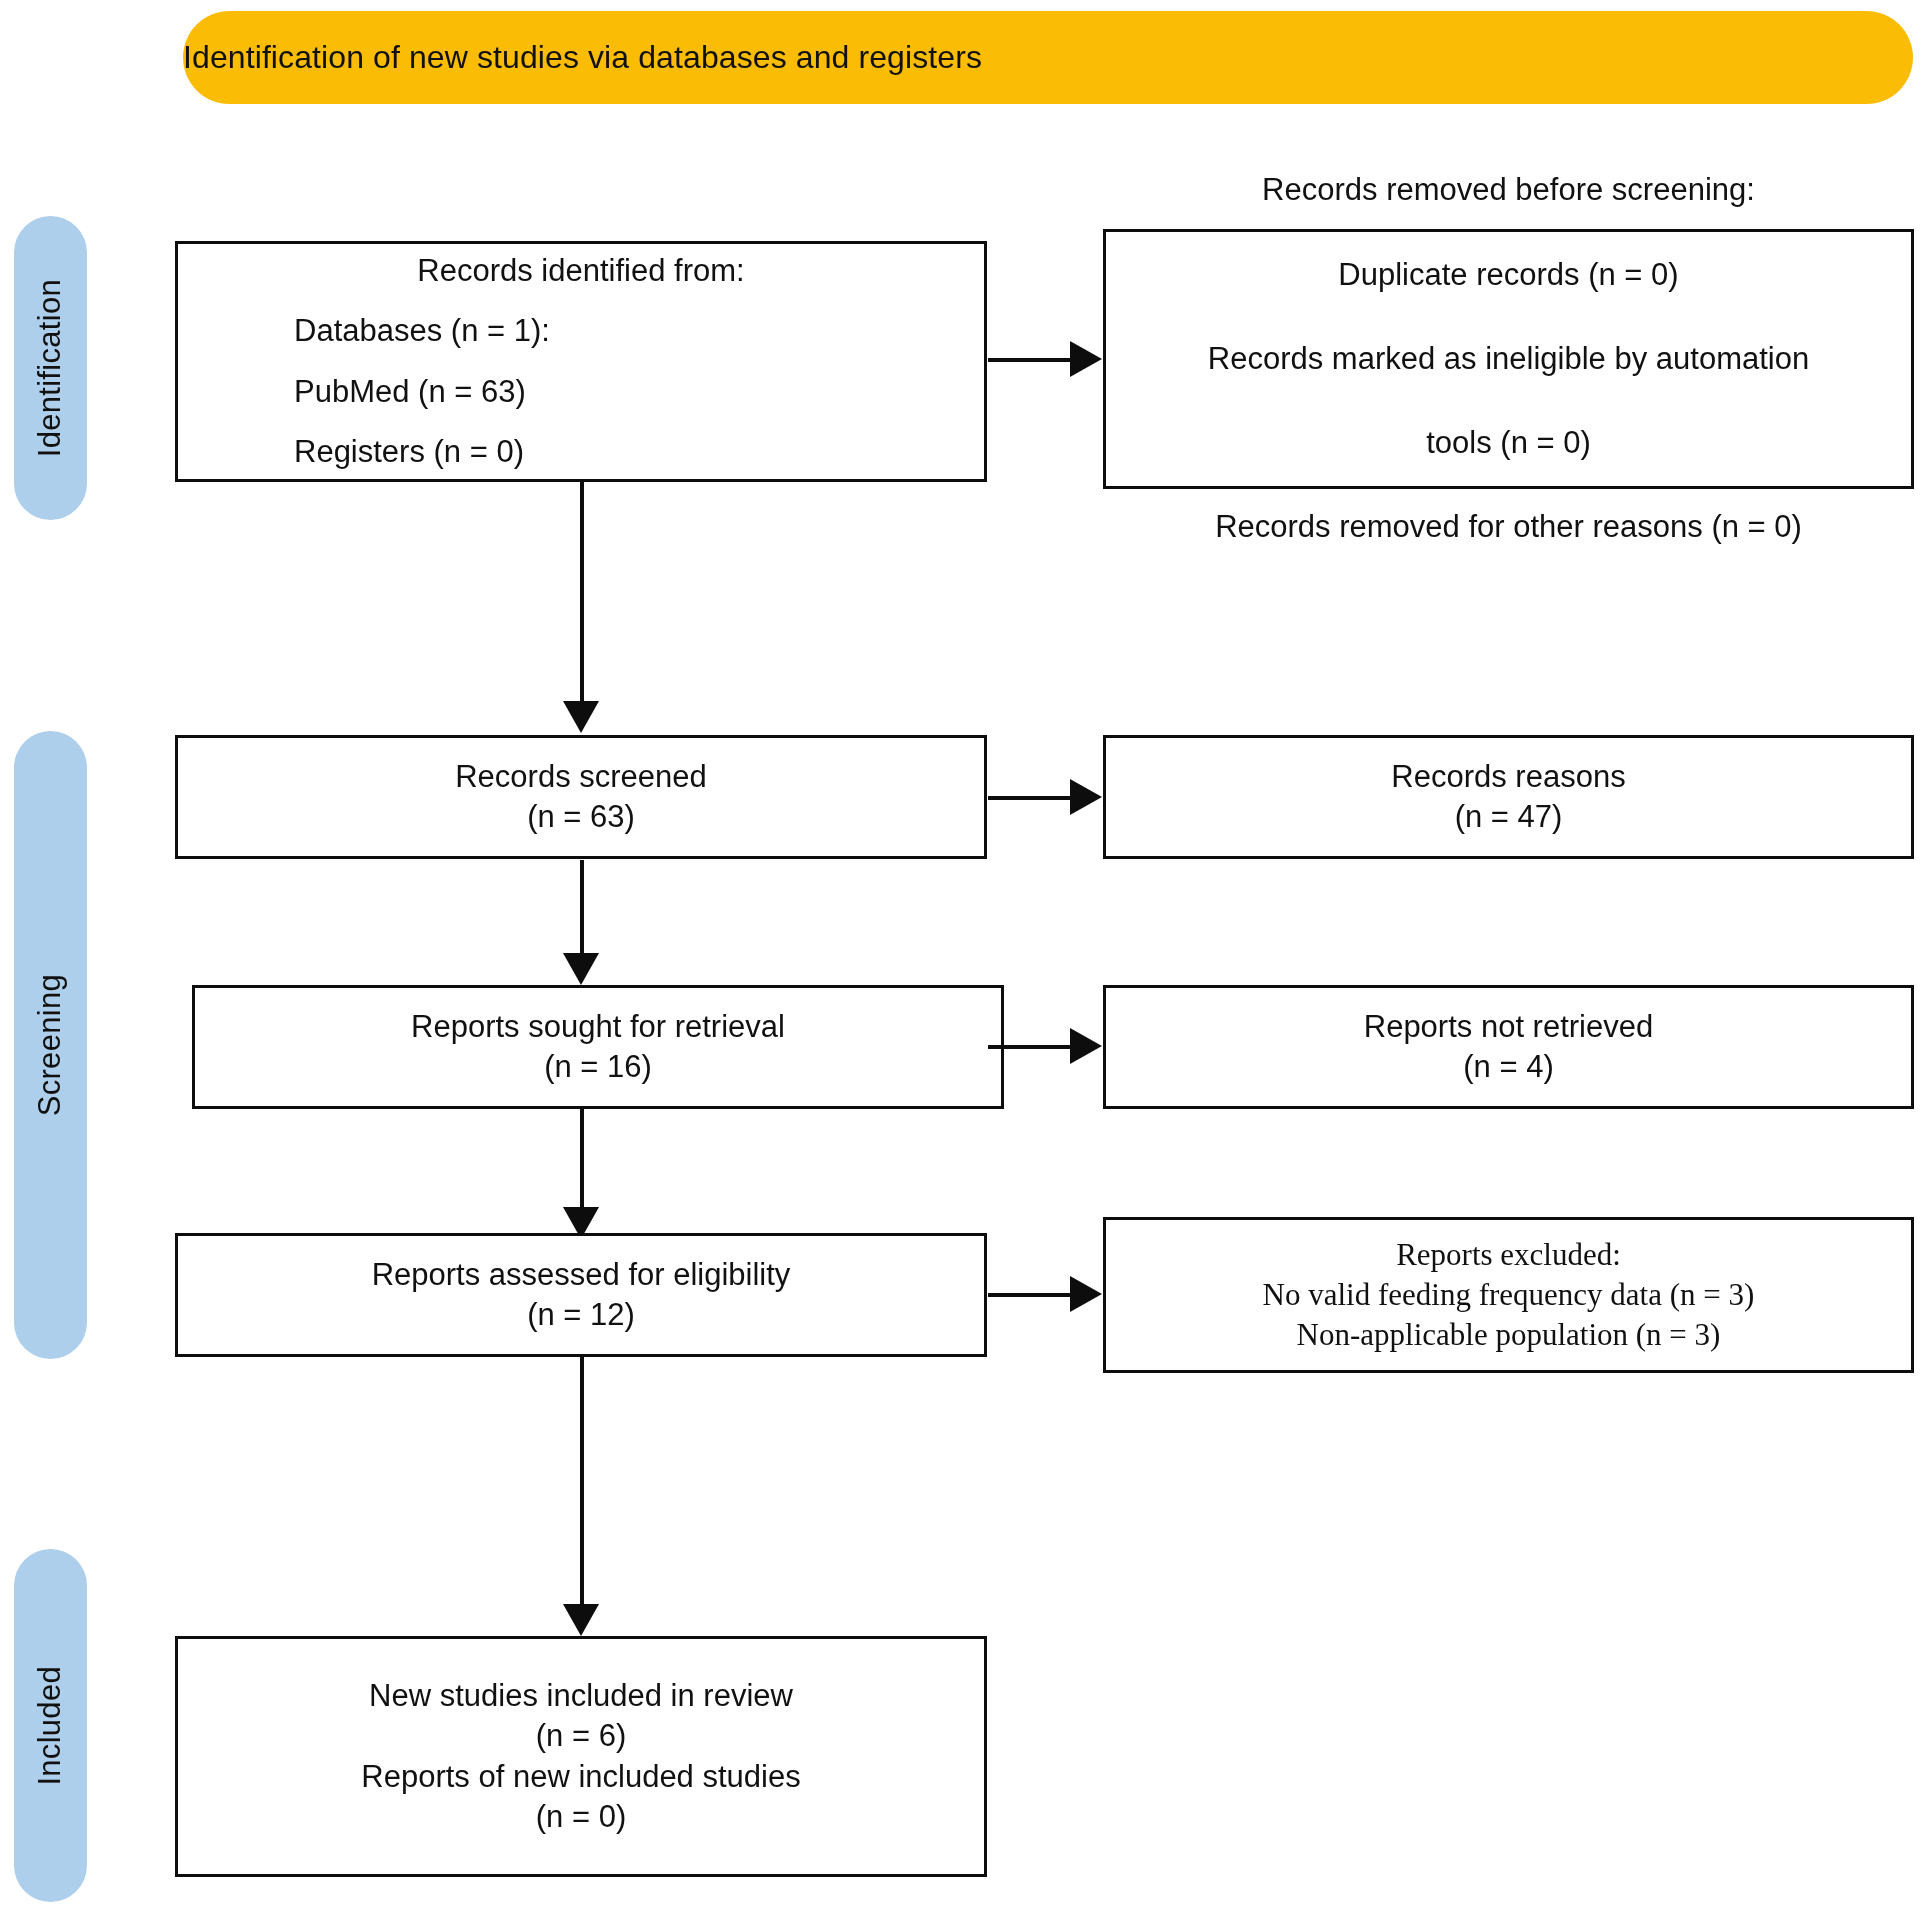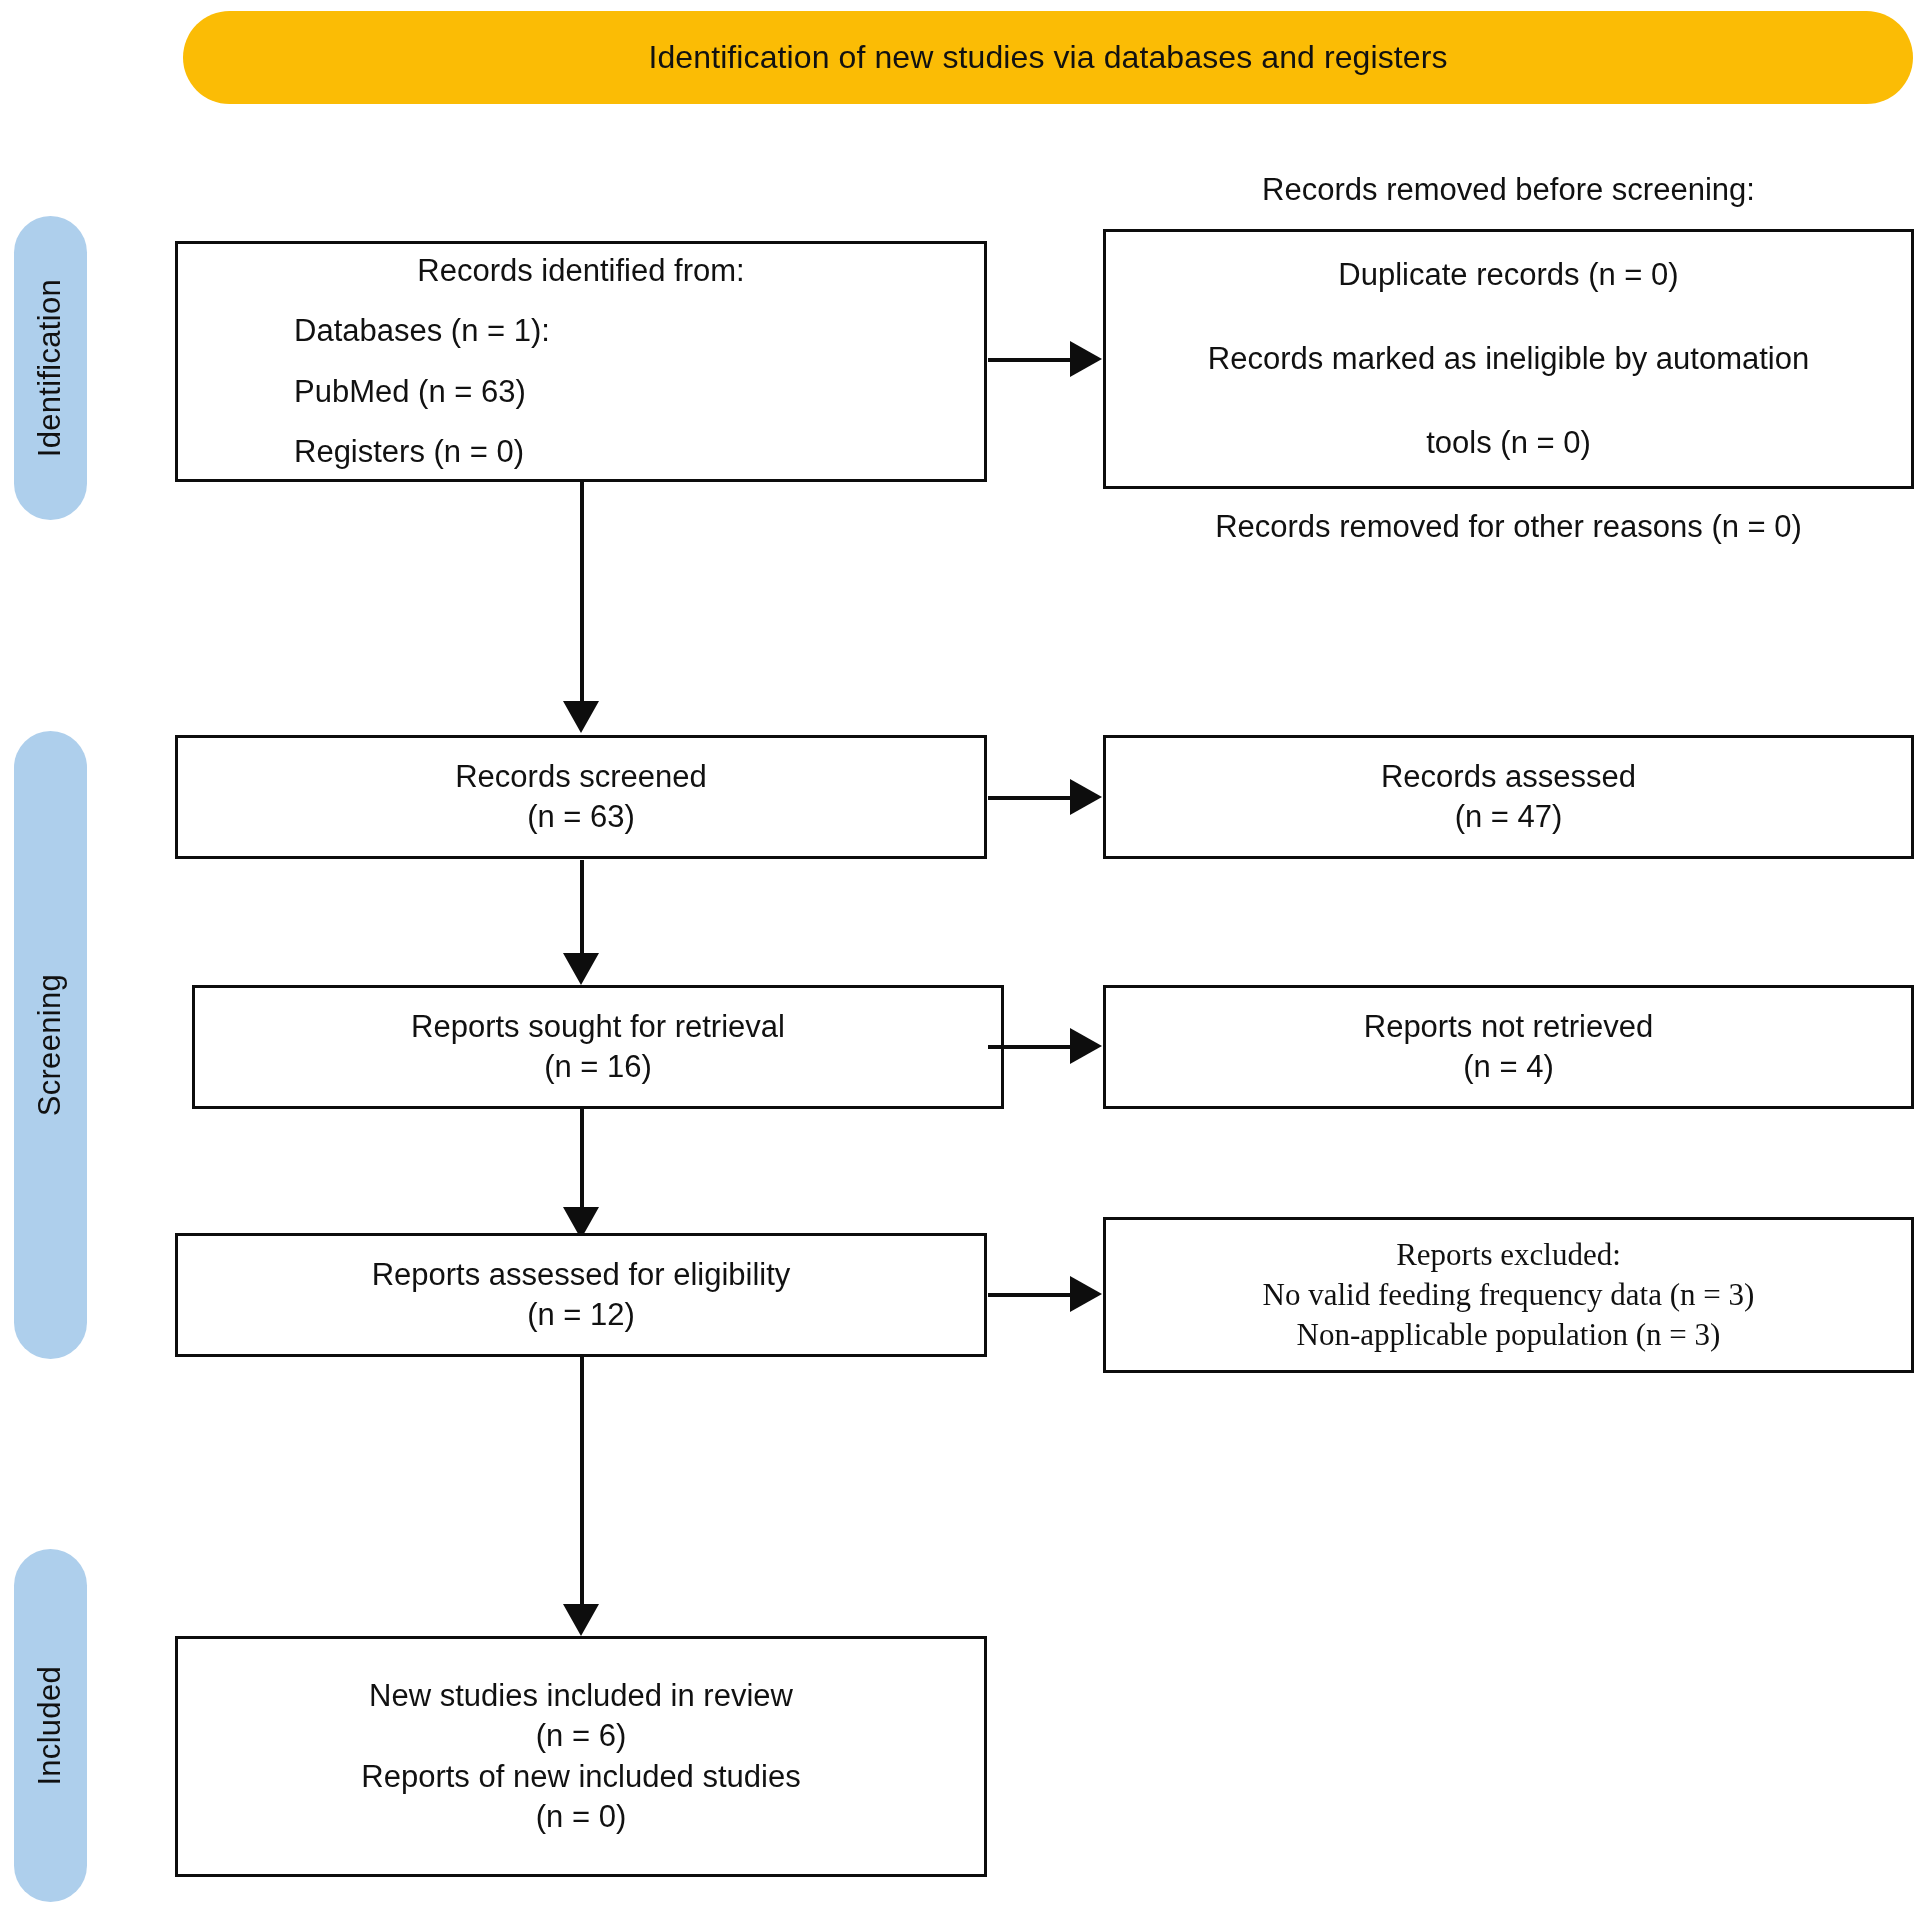--- a/index.html
+++ b/index.html
@@ -23,21 +23,21 @@
   .banner {
     position: absolute;
     left: 183px;
     top: 11px;
     width: 1730px;
     height: 93px;
     background: #FBBC05;
     border-radius: 47px;
     display: flex;
     align-items: center;
-    justify-content: center;
+    justify-content: flex-start;
   }
   .banner-title {
     font-size: 32px;
     color: #111111;
     letter-spacing: 0.1px;
     text-align: center;
     line-height: 1.1;
   }
 
   
@@ -150,21 +150,21 @@
 
   <div class="conn v" style="left:580px; top:481px; height:220px;"></div>
   <div class="arrow-down" style="left:563px; top:701px;"></div>
 
   <div class="fbox" style="left:175px; top:735px; width:812px; height:124px;">
     <div class="line">Records screened</div>
     <div class="line">(n = 63)</div>
   </div>
 
   <div class="fbox" style="left:1103px; top:735px; width:811px; height:124px;">
-    <div class="line">Records assessed</div>
+    <div class="line">Records reasons</div>
     <div class="line">(n = 47)</div>
   </div>
 
   <div class="conn h" style="left:988px; top:796px; width:82px;"></div>
   <div class="arrow-right" style="left:1070px; top:779px;"></div>
 
   <div class="conn v" style="left:580px; top:860px; height:93px;"></div>
   <div class="arrow-down" style="left:563px; top:953px;"></div>
 
   <div class="fbox" style="left:192px; top:985px; width:812px; height:124px;">

